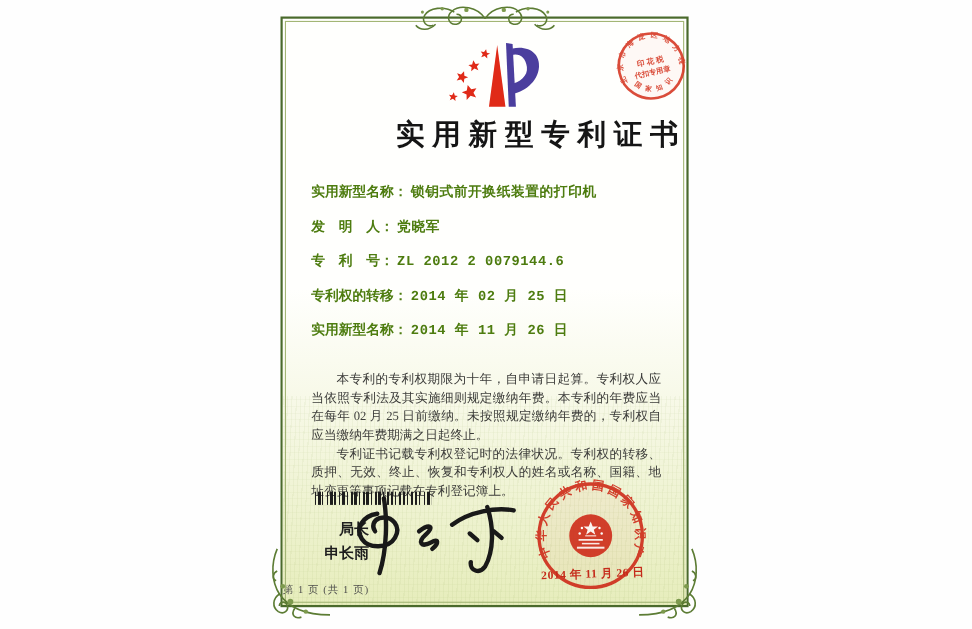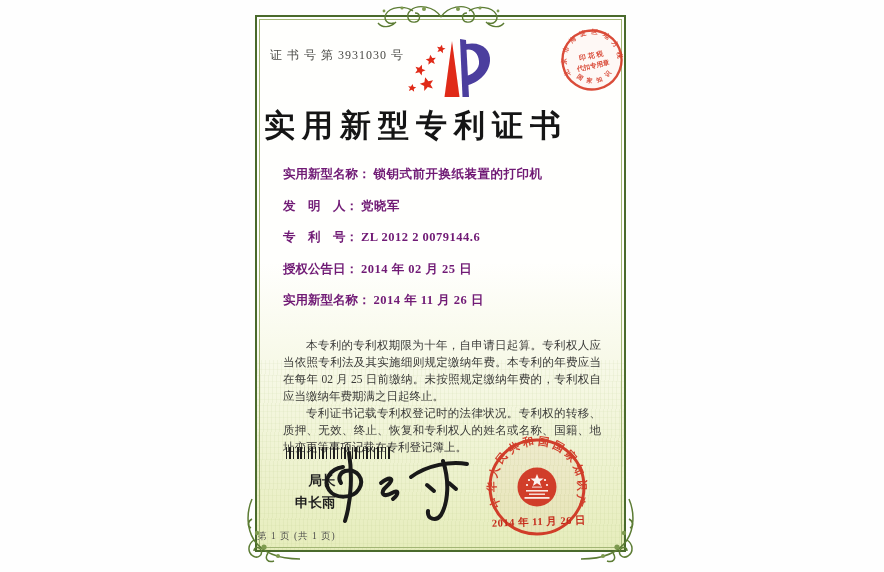--- a/index.html
+++ b/index.html
@@ -9,24 +9,24 @@
               border:2px solid #4a6a2c;background:#fffffd;}
   .frame-inner{position:absolute;inset:2px;border:1.5px solid #a3b675;pointer-events:none;z-index:5;}
   .tint{position:absolute;inset:0;
         background:linear-gradient(180deg,rgba(255,255,255,0) 0%,rgba(255,255,255,0) 46%,
                    rgba(240,243,212,.55) 66%,rgba(229,236,184,.95) 100%);}
   .guilloche{position:absolute;left:0;right:0;bottom:0;height:190px;opacity:.5;
         background:repeating-linear-gradient(92deg,rgba(140,165,80,.14) 0 1px,rgba(255,255,255,0) 1px 4px),
                    repeating-linear-gradient(0deg,rgba(140,165,80,.10) 0 1px,rgba(255,255,255,0) 1px 6px);}
   .cert-no{position:absolute;left:13px;top:30px;font-size:12px;color:#4a4a46;letter-spacing:1px;}
   .logo{position:absolute;left:143px;top:18px;}
-  .title{position:absolute;left:0;right:0;top:88px;text-align:left;font-size:31px;font-weight:700;
+  .title{position:absolute;left:0;right:0;top:88px;text-align:right;font-size:26px;font-weight:700;
          letter-spacing:7px;text-indent:7px;color:#151515;}
   .fields{position:absolute;left:26px;top:149px;}
-  .field{height:17px;margin-bottom:14.5px;font-size:12.5px;color:#701a75;white-space:nowrap;}
+  .field{height:17px;margin-bottom:14.5px;font-size:12.5px;color:#4d7c0f;white-space:nowrap;font-family:Liberation Mono, monospace;}
   .field .lab{font-weight:600;}
   .field .val{font-weight:600;margin-left:3px;letter-spacing:.5px;}
   .paras{position:absolute;left:26px;width:318px;top:320px;font-size:11.5px;line-height:17px;
          color:#3b3b39;text-align:justify;}
   .paras p{margin:0;text-indent:2em;}
   .barcode{position:absolute;left:29px;top:430px;width:106px;height:12px;
         background:repeating-linear-gradient(90deg,#1d1d1d 0 1.5px,transparent 1.5px 3px,
                    #1d1d1d 3px 5.5px,transparent 5.5px 7px,#1d1d1d 7px 8px,transparent 8px 11px);}
   .director{position:absolute;left:38px;top:453px;font-size:13.5px;font-weight:700;color:#1e1e1e;line-height:22px;text-align:right;}
   .director div{height:22px;}
@@ -43,21 +43,20 @@
 </style>
 </head>
 <body>
 
 <div class="stage">
   <div class="cert-frame">
     <div class="tint"></div>
     <div class="guilloche"></div>
     <div class="frame-inner"></div>
 
-    <div class="cert-no">证 书 号 第 3931030 号</div>
 
     <svg class="logo" width="92" height="68" viewBox="0 0 92 68">
       <defs>
           <path id="st" d="M0,-5.2 L1.55,-1.7 L5.1,-1.55 L2.4,0.8 L3.3,4.4 L0,2.3 L-3.3,4.4 L-2.4,0.8 L-5.1,-1.55 L-1.55,-1.7 Z"></path>
         </defs>
       <use href="#st" transform="translate(41,14) scale(0.85) rotate(12)" fill="#e02a18"></use>
       <use href="#st" transform="translate(31,25) rotate(-8)" fill="#e02a18"></use>
       <use href="#st" transform="translate(20,35) scale(1.05) rotate(20)" fill="#e02a18"></use>
       <use href="#st" transform="translate(27,49) scale(1.35) rotate(-15)" fill="#e02a18"></use>
       <use href="#st" transform="translate(12,53) scale(0.8) rotate(8)" fill="#e02a18"></use>
@@ -72,21 +71,21 @@
       <div class="field">
         <span class="lab">实用新型名称：</span><span class="val">锁钥式前开换纸装置的打印机</span>
       </div>
       <div class="field">
         <span class="lab">发　明　人：</span><span class="val">党晓军</span>
       </div>
       <div class="field">
         <span class="lab">专　利　号：</span><span class="val">ZL 2012 2 0079144.6</span>
       </div>
       <div class="field">
-        <span class="lab">授权公告日：</span><span class="val">2014 年 02 月 25 日</span>
+        <span class="lab">专利权的转移：</span><span class="val">2014 年 02 月 25 日</span>
       </div>
       <div class="field">
         <span class="lab">实用新型名称：</span><span class="val">2014 年 11 月 26 日</span>
       </div>
     </div>
 
     <div class="paras">
       <p>本专利的专利权期限为十年，自申请日起算。专利权人应当依照专利法及其实施细则规定缴纳年费。本专利的年费应当在每年 02 月 25 日前缴纳。未按照规定缴纳年费的，专利权自应当缴纳年费期满之日起终止。</p>
       <p>专利证书记载专利权登记时的法律状况。专利权的转移、质押、无效、终止、恢复和专利权人的姓名或名称、国籍、地址变更等事项记载在专利登记簿上。</p>
     </div>

